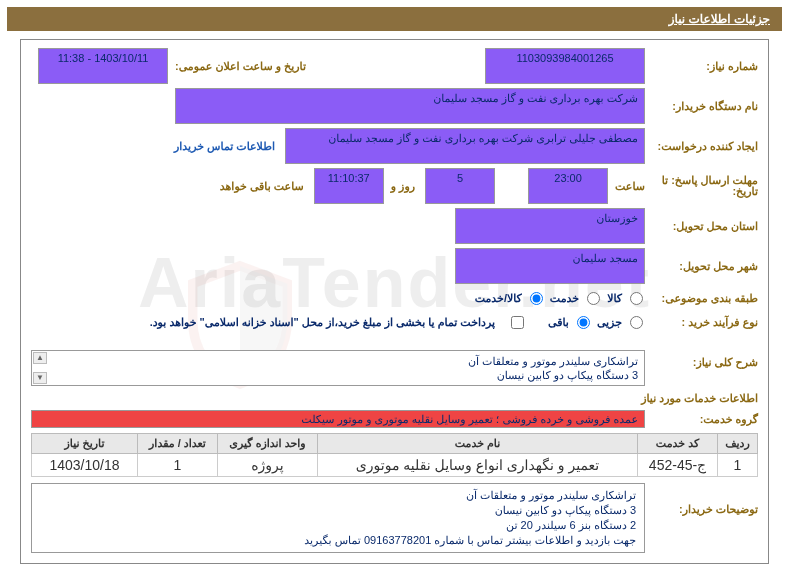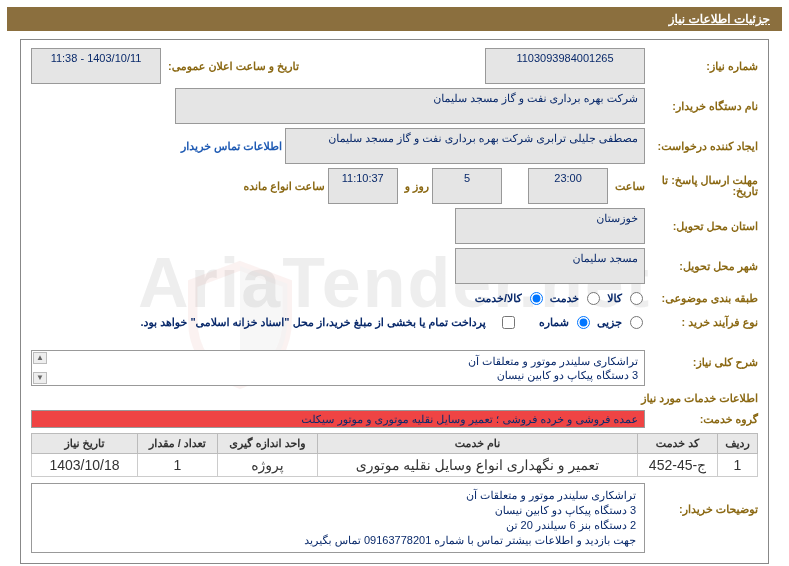--- a/index.html
+++ b/index.html
@@ -68,27 +68,28 @@
 .label {
   color: #8b6914;
   font-weight: bold;
   text-align: right;
   white-space: nowrap;
   padding-left: 4px;
 }
 .label-w1 { width: 110px; }
 .field {
   border: 1px solid #999;
-  background: #e5e5e5;
+  background: #8b5cf6;
   color: #0a2a6b;
   padding: 2px 6px;
   text-align: right;
   font-size: 11px;
   height: 36px;
   line-height: 14px;
+  margin-left: 7px;
 }
 .field-num { text-align: center; }
 .radio-group {
   display: flex;
   align-items: center;
   gap: 5px;
 }
 .radio-item {
   display: flex;
   align-items: flex-start;
@@ -243,21 +244,21 @@
     <span class="label label-w1" style="line-height:11px">
       <span>مهلت ارسال پاسخ: تا</span><br>
       <span>تاریخ:</span>
     </span>
     <span class="label">ساعت</span>
     <span class="field field-num" style="width:80px">23:00</span>
     <span style="width:20px"></span>
     <span class="field field-num" style="width:70px">5</span>
     <span class="label">روز و</span>
     <span class="field field-num" style="width:70px">11:10:37</span>
-    <span class="label">ساعت انواع مانده</span>
+    <span class="label">ساعت باقی خواهد</span>
   </div>
 
   <div class="row">
     <span class="label label-w1">استان محل تحویل:</span>
     <span class="field" style="width:190px">خوزستان</span>
   </div>
 
   <div class="row">
     <span class="label label-w1">شهر محل تحویل:</span>
     <span class="field" style="width:190px">مسجد سلیمان</span>
@@ -283,21 +284,21 @@
 
   <div class="row">
     <span class="label label-w1">نوع فرآیند خرید :</span>
     <div class="radio-group">
       <label class="radio-item">
         <input type="radio" name="proc" style="">
         <span class="radio-label">جزیی</span>
       </label>
       <label class="radio-item">
         <input type="radio" name="proc" checked="" style="">
-        <span class="radio-label">شماره</span>
+        <span class="radio-label">باقی</span>
       </label>
     </div>
     <span style="width:18px"></span>
     <div class="checkbox-row">
       <input type="checkbox" style="">
       <span class="note-text">پرداخت تمام یا بخشی از مبلغ خرید،از محل "اسناد خزانه اسلامی" خواهد بود.</span>
     </div>
   </div>
 
   <div class="row" style="margin-top:18px; align-items:flex-start">

